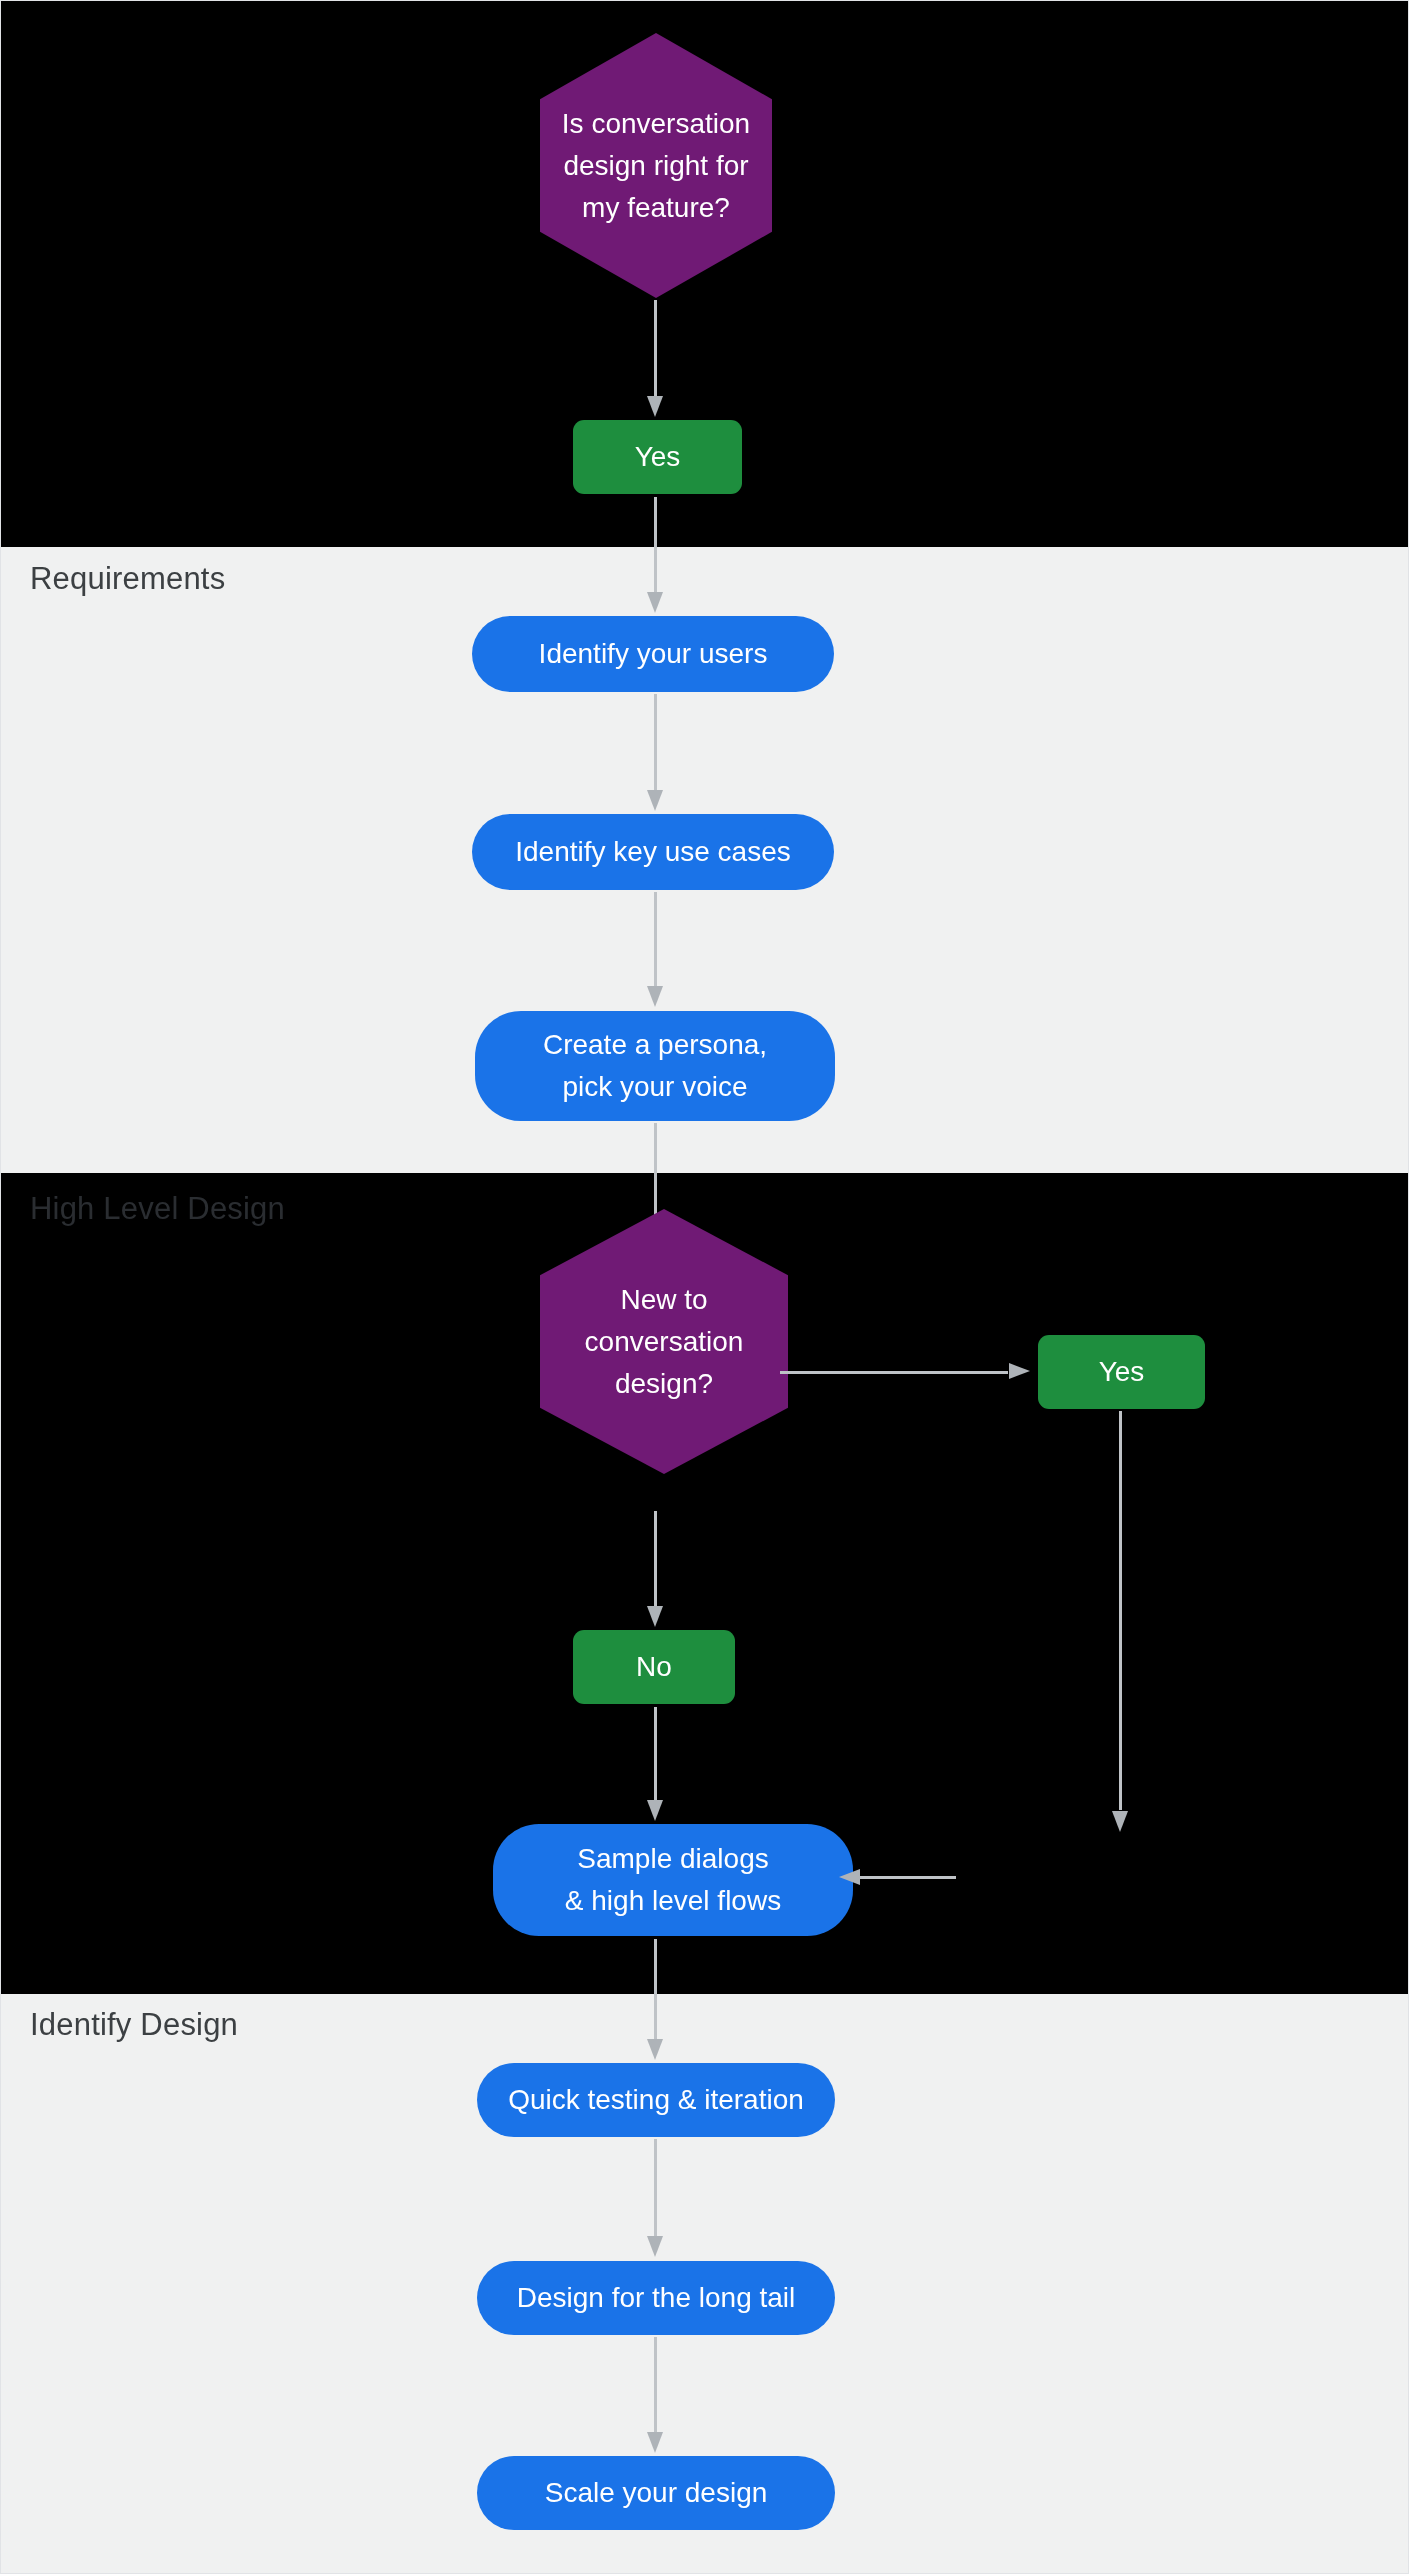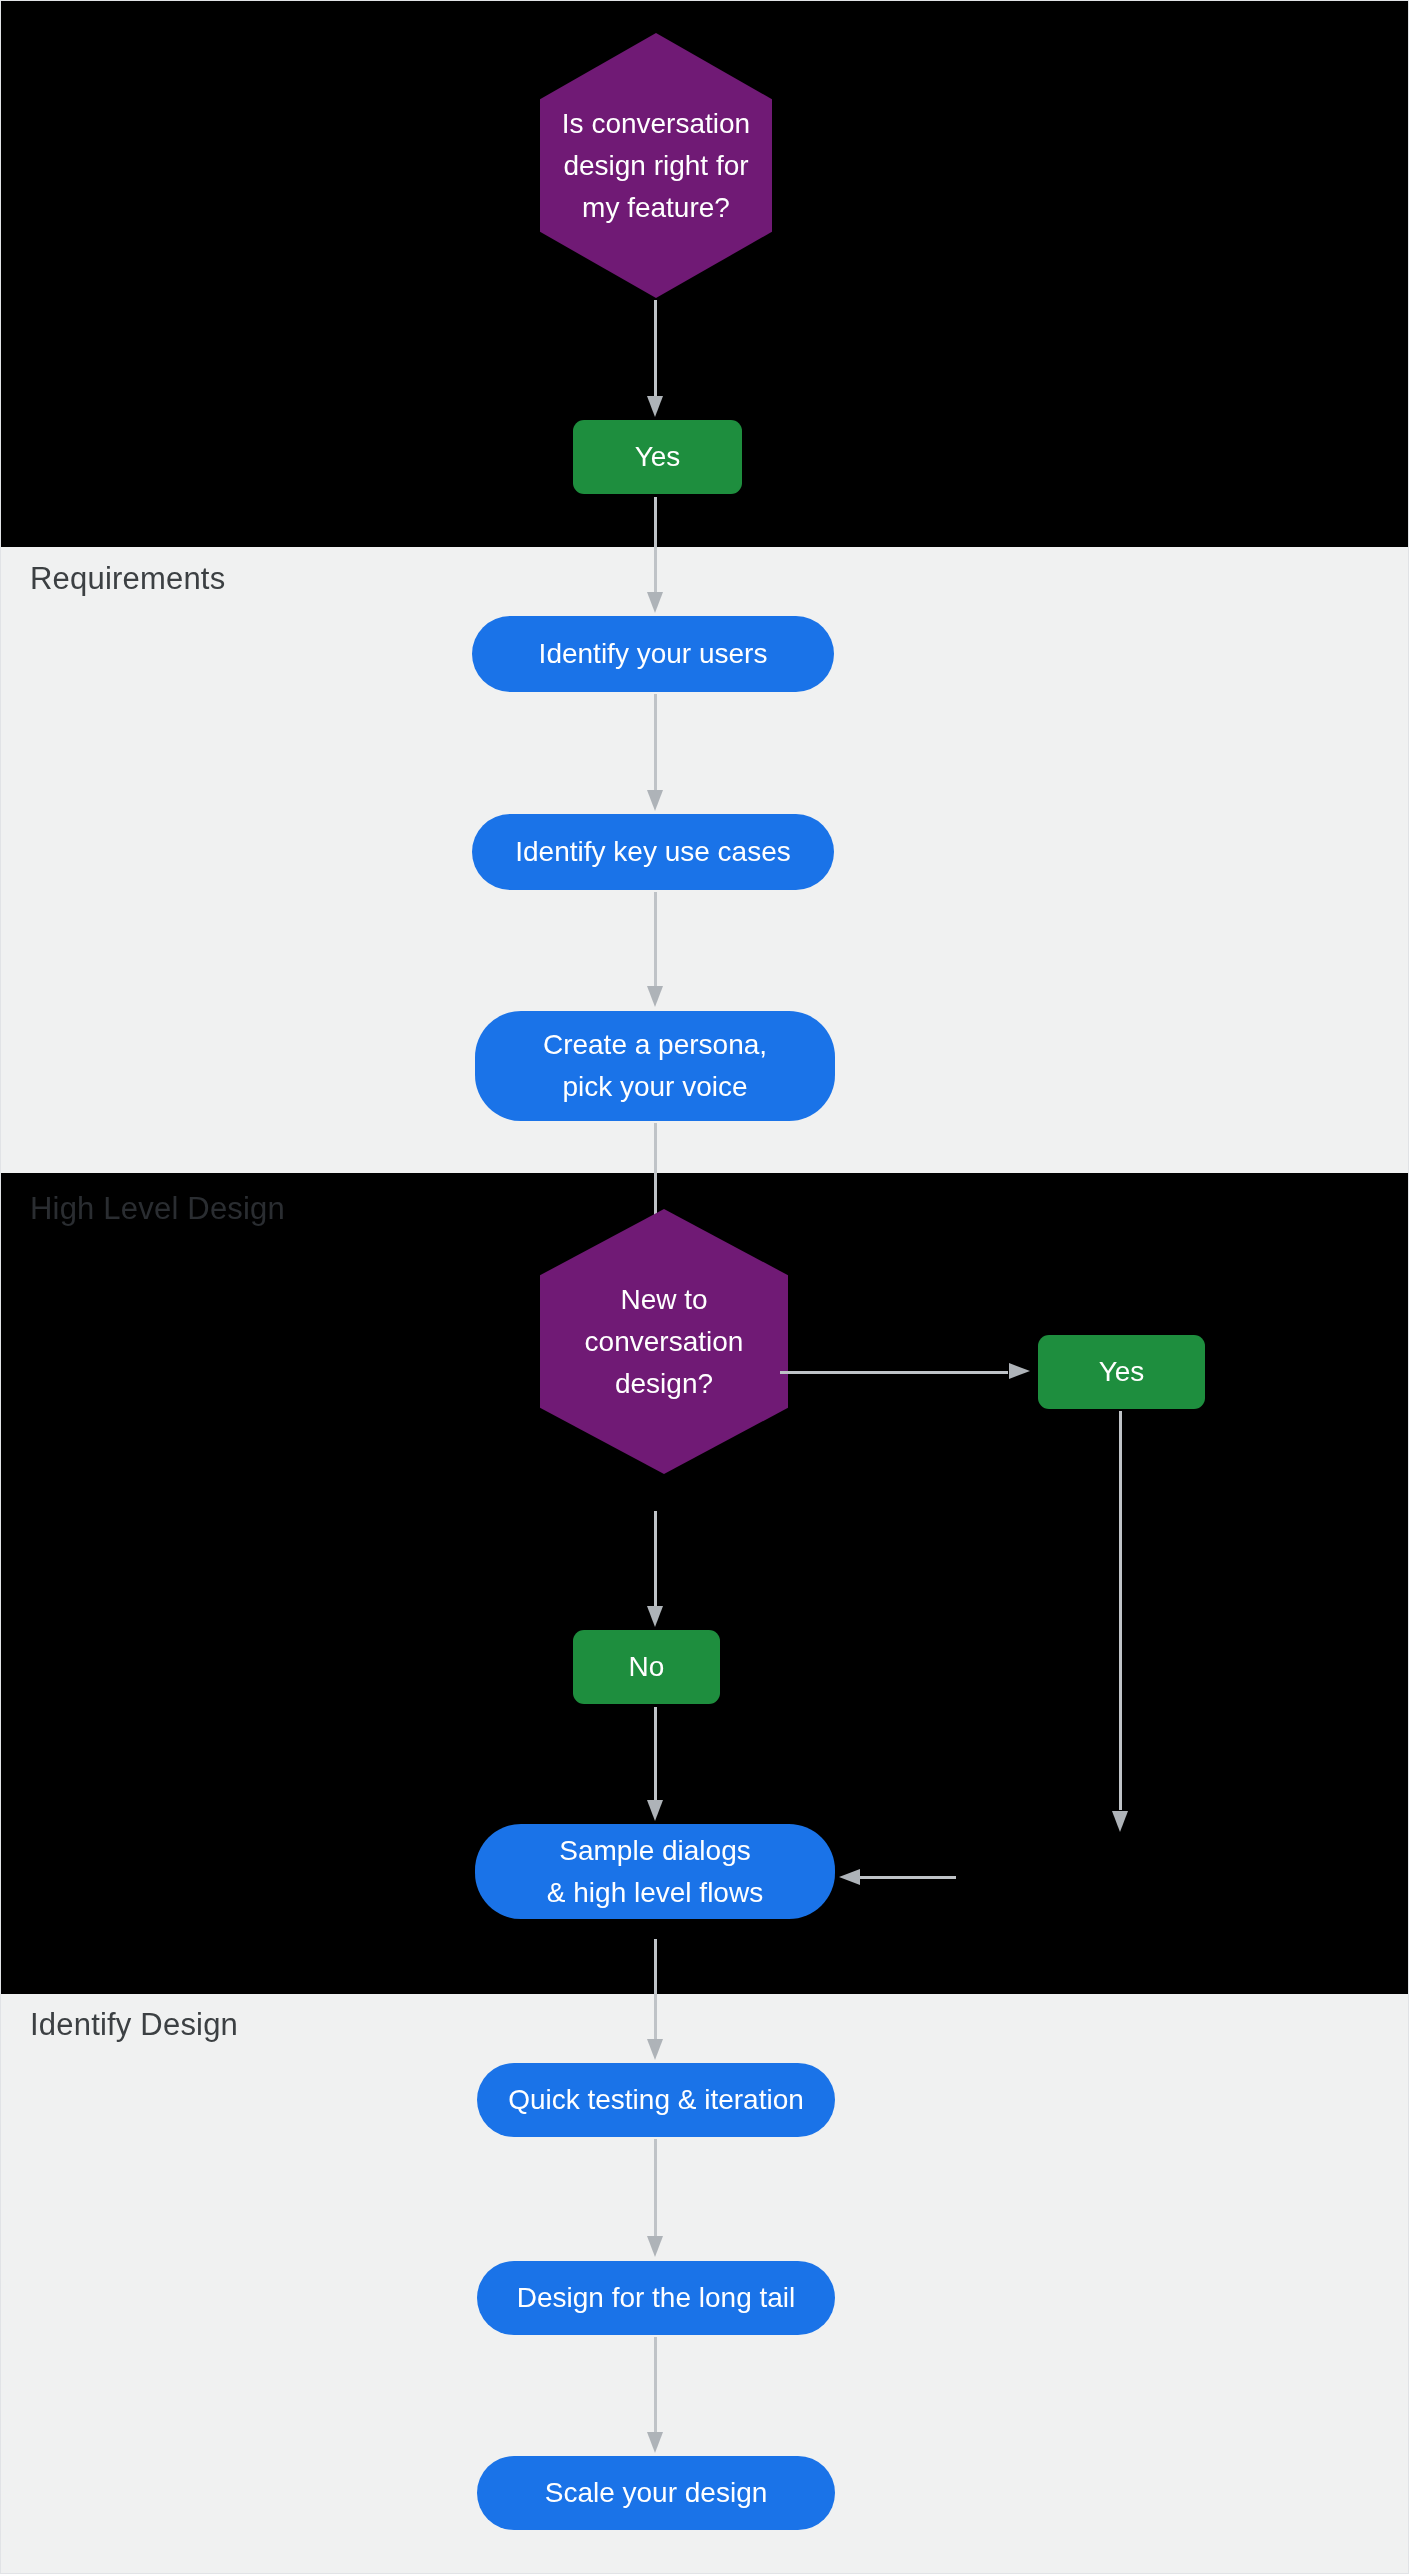--- a/index.html
+++ b/index.html
@@ -119,26 +119,26 @@
   <div class="head-right" style="left:1008px;top:1362px"></div>
 
   <div class="btn" style="left:1037px;top:1334px;width:167px;height:74px">Yes</div>
 
   <div class="vline" style="left:1118px;top:1410px;height:399px"></div>
   <div class="head-down" style="left:1111px;top:1810px"></div>
 
   <div class="vline" style="left:653px;top:1510px;height:96px"></div>
   <div class="head-down" style="left:646px;top:1605px"></div>
 
-  <div class="btn" style="left:572px;top:1629px;width:147px;height:74px">No</div>
+  <div class="btn" style="left:572px;top:1629px;width:162px;height:74px">No</div>
 
   <div class="vline" style="left:653px;top:1706px;height:94px"></div>
   <div class="head-down" style="left:646px;top:1799px"></div>
 
-  <div class="pill two" style="left:474px;top:1823px;width:360px;height:95px">
+  <div class="pill two" style="left:492px;top:1823px;width:360px;height:112px">
     <div>Sample dialogs</div>
     <div>&amp; high level flows</div>
   </div>
 
 
   <div class="hline" style="left:859px;top:1875px;width:96px"></div>
   <div class="head-left" style="left:838px;top:1868px"></div>
 
   <div class="vline" style="left:653px;top:1938px;height:100px"></div>
   <div class="head-down" style="left:646px;top:2038px"></div>

